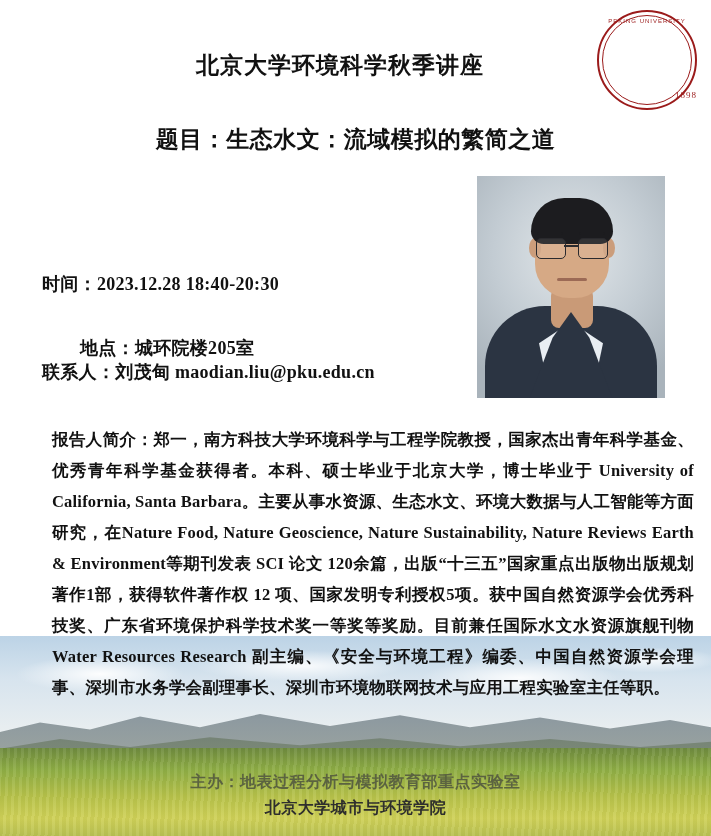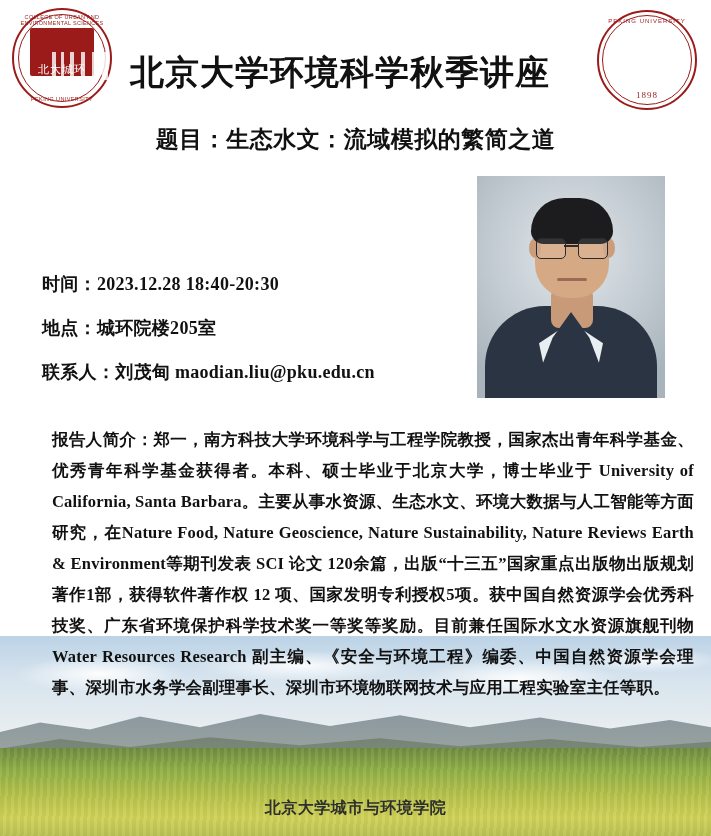--- a/index.html
+++ b/index.html
@@ -188,34 +188,34 @@
     text-align: center;
     color: #9b1b1b;
     font-size: 6px;
     letter-spacing: 1px;
     font-family: "Liberation Sans", sans-serif;
   }
   .logo-right .year {
     position: absolute;
     left: 0; bottom: 10px;
     width: 100px;
-    text-align: center;
+    text-align: right;
     color: #9b1b1b;
     font-size: 9px;
     letter-spacing: 1px;
     font-family: "Liberation Serif", serif;
   }
 
   
   .main-title {
     position: absolute;
     left: 0; top: 50px;
     width: 680px;
     text-align: center;
-    font-size: 34px;
+    font-size: 23px;
     font-weight: bold;
     color: #111111;
     letter-spacing: 1px;
   }
   .sub-title {
     position: absolute;
     left: 0; top: 124px;
     width: 711px;
     text-align: center;
     font-size: 23px;
@@ -235,21 +235,21 @@
   }
   .info-line {
     position: absolute;
     left: 42px;
     font-size: 18px;
     font-weight: bold;
     color: #111111;
     letter-spacing: 0.3px;
   }
   .info-time  { top: 272px; }
-  .info-place { top: 316px; }
+  .info-place { top: 336px; margin-left: 38px; }
   .info-contact { top: 360px; }
 
   
   .portrait {
     position: absolute;
     left: 477px;
     top: 176px;
     width: 188px;
     height: 222px;
     overflow: hidden;
@@ -392,30 +392,20 @@
 
   <div class="bg-photo">
     <div class="bg-sky"></div>
     <div class="bg-clouds"></div>
     <div class="bg-mountains"></div>
     <div class="bg-mountains2"></div>
     <div class="bg-field"></div>
     <div class="bg-field-texture"></div>
   </div>
 
-  <div class="logo-left">
-    <div class="ring"></div>
-    <div class="ring-inner"></div>
-    <div class="arc-top">COLLEGE OF URBAN AND ENVIRONMENTAL SCIENCES</div>
-    <div class="red-block">
-      <div class="skyline"></div>
-    </div>
-    <div class="cn-text">北大城环</div>
-    <div class="arc-bottom">PEKING UNIVERSITY</div>
-  </div>
 
   <div class="logo-right">
     <div class="ring"></div>
     <div class="ring2"></div>
     <div class="arc-top">PEKING UNIVERSITY</div>
     <div class="year">1898</div>
   </div>
 
   <div class="main-title">北京大学环境科学秋季讲座</div>
   <div class="sub-title">题目：生态水文：流域模拟的繁简之道</div>
@@ -438,15 +428,16 @@
     <div class="brow-l"></div>
     <div class="brow-r"></div>
     <div class="glass-l"></div>
     <div class="glass-r"></div>
     <div class="bridge"></div>
     <div class="mouth"></div>
   </div>
 
   <div class="bio">报告人简介：郑一，南方科技大学环境科学与工程学院教授，国家杰出青年科学基金、优秀青年科学基金获得者。本科、硕士毕业于北京大学，博士毕业于 University of California, Santa Barbara。主要从事水资源、生态水文、环境大数据与人工智能等方面研究，在Nature Food, Nature Geoscience, Nature Sustainability, Nature Reviews Earth &amp; Environment等期刊发表 SCI 论文 120余篇，出版“十三五”国家重点出版物出版规划著作1部，获得软件著作权 12 项、国家发明专利授权5项。获中国自然资源学会优秀科技奖、广东省环境保护科学技术奖一等奖等奖励。目前兼任国际水文水资源旗舰刊物Water Resources Research 副主编、《安全与环境工程》编委、中国自然资源学会理事、深圳市水务学会副理事长、深圳市环境物联网技术与应用工程实验室主任等职。</div>
 
+  <div class="footer footer-org">主办：地表过程分析与模拟教育部重点实验室</div>
   <div class="footer footer-school">北京大学城市与环境学院</div>
 
 </div>
 
 </body></html>

